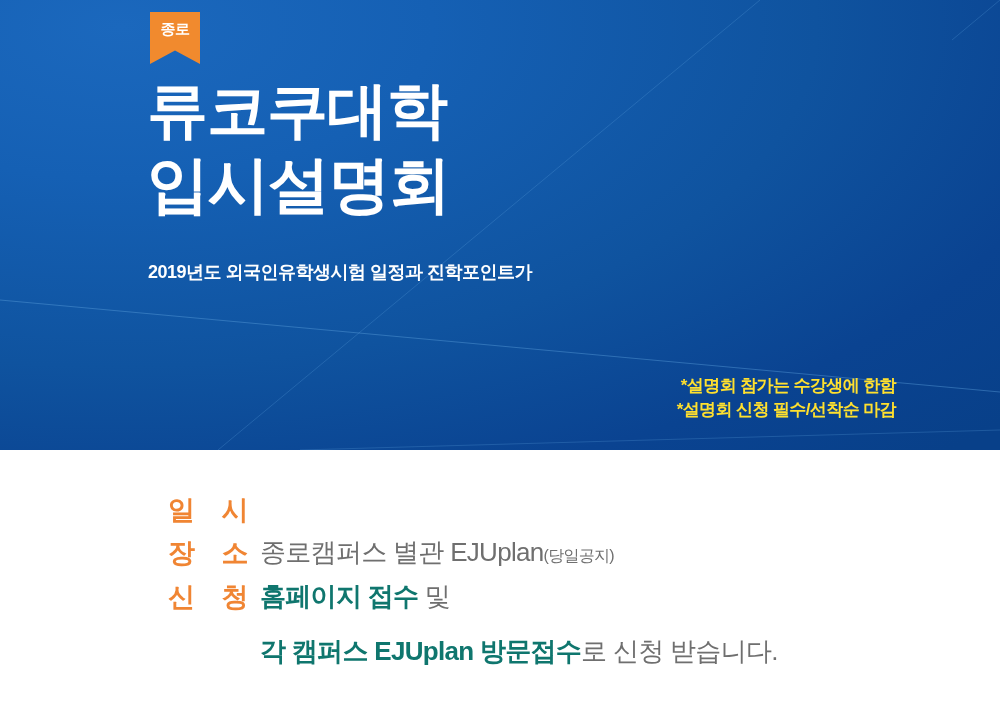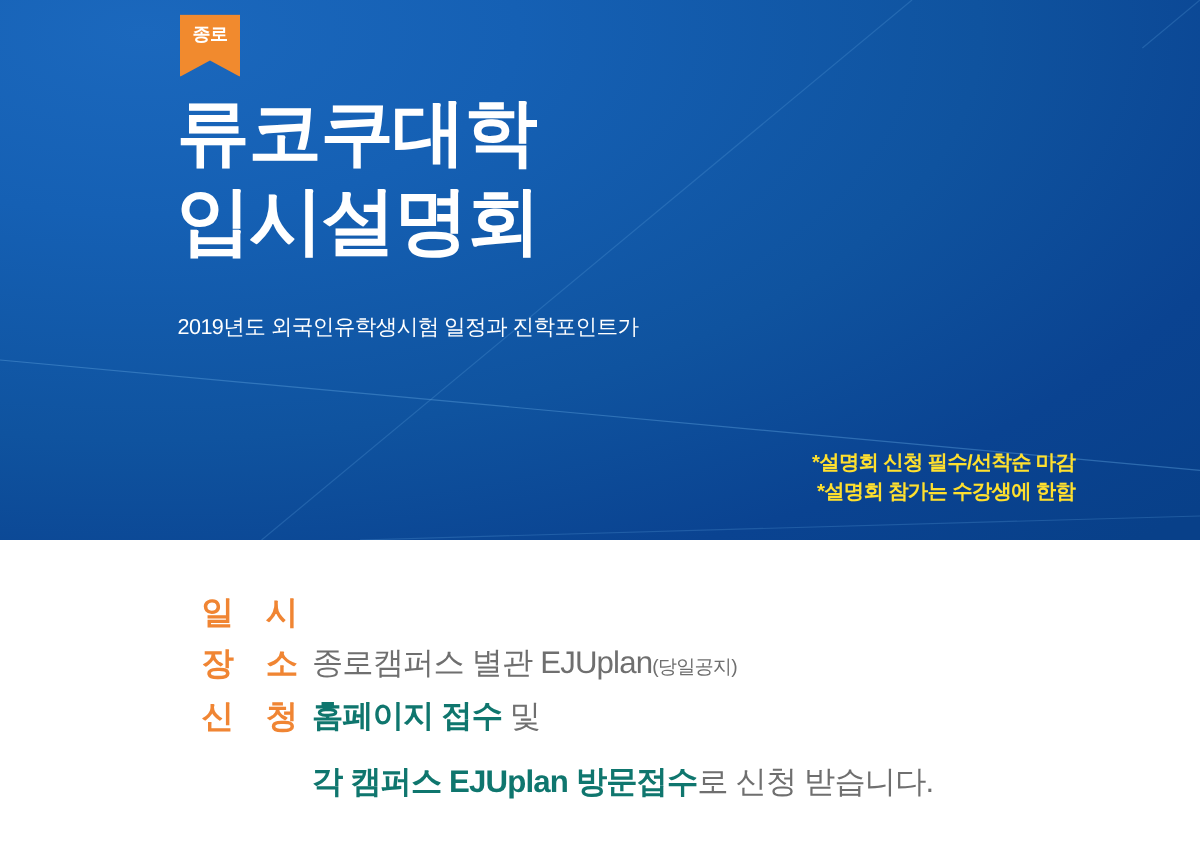--- a/index.html
+++ b/index.html
@@ -95,21 +95,21 @@
     margin-top: 8px;
     white-space: nowrap;
   }
 
   .subtitle {
     position: absolute;
     left: 148px;
     top: 259px;
     color: #ffffff;
     font-size: 18px;
-    font-weight: 400;
+    font-weight: 700;
     line-height: 1.52;
     letter-spacing: -0.5px;
   }
   .subtitle div { white-space: nowrap; }
 
   .notes {
     position: absolute;
     right: 104px;
     top: 374px;
     text-align: right;
@@ -199,22 +199,22 @@
     <div class="title-block">
       <div class="title-line1">류코쿠대학</div>
       <div class="title-line2">입시설명회</div>
     </div>
 
     <div class="subtitle">
       <div>2019년도 외국인유학생시험 일정과 진학포인트가</div>
     </div>
 
     <div class="notes">
+      <div>*설명회 참가는 수강생에 한함</div>
       <div>*설명회 신청 필수/선착순 마감</div>
-      <div>*설명회 참가는 수강생에 한함</div>
     </div>
   </div>
 
   <div class="info">
     <div class="info-rows">
 
       <div class="info-row">
         <div class="info-label">
           <span>일</span>
           <span>시</span>

